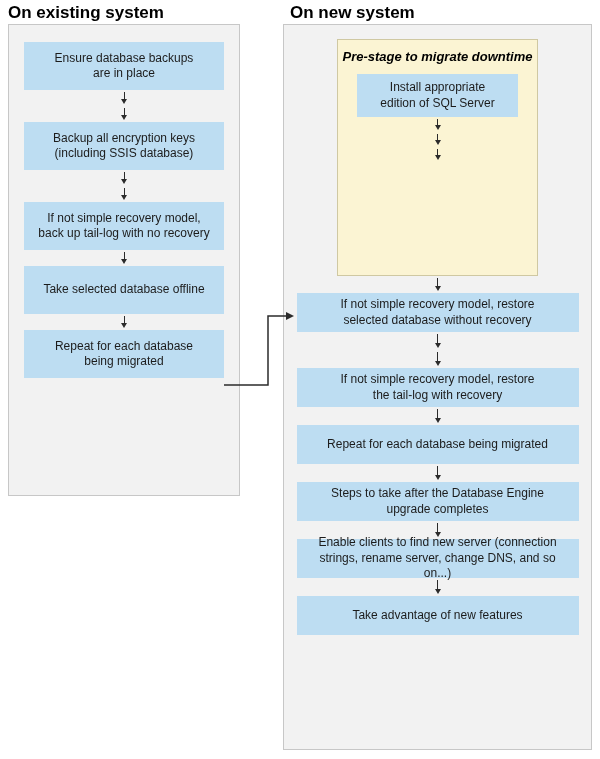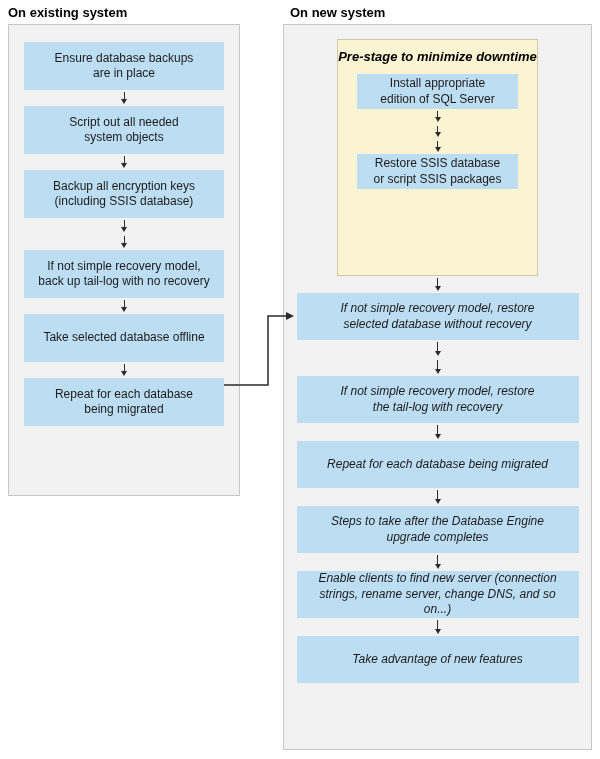--- a/index.html
+++ b/index.html
@@ -11,41 +11,41 @@
     --arrow:#2b2b2b;
     --text:#1c1c1c;
     --page-bg:#ffffff;
   }
   html,body{margin:0;padding:0;background:var(--page-bg);}
   .canvas{
     position:relative;width:600px;height:759px;background:var(--page-bg);
     font-family:"Liberation Sans",sans-serif;color:var(--text);overflow:hidden;
   }
   .col-title{
-    position:absolute;top:5px;font-size:13px;font-weight:bold;color:#000;
+    position:absolute;top:5px;font-size:17px;font-weight:bold;color:#000;
     white-space:nowrap;line-height:16px;
   }
   #t-left{left:8px;}
   #t-right{left:290px;}
   .panel{
     position:absolute;background:var(--panel-gray);
     border:1px solid var(--panel-border);box-sizing:border-box;
   }
   #panel-left{left:8px;top:24px;width:232px;height:472px;}
   #panel-right{left:283px;top:24px;width:309px;height:726px;}
   .flow{display:flex;flex-direction:column;align-items:center;}
   .flow-left{padding-top:17px;}
   .box{
     background:var(--box-blue);display:flex;align-items:center;justify-content:center;
     text-align:center;font-size:12px;line-height:15.5px;white-space:pre-line;
     box-sizing:border-box;padding:0 13px;flex:none;
   }
   .box-l{width:200px;height:48px;}
-  .box-r{width:282px;height:47px;font-style:italic;}
-  .box-s{width:161px;height:35px;}
+  .box-r{width:282px;height:39px;}
+  .box-s{width:161px;height:43px;}
   .arrow{display:flex;flex-direction:column;align-items:center;padding:2px 0;box-sizing:border-box;flex:none;}
   .arrow .shaft{width:1px;flex:1;background:var(--arrow);display:block;}
   .arrow .head{
     display:block;width:0;height:0;margin-top:-1px;
     border-left:3.5px solid transparent;border-right:3.5px solid transparent;
     border-top:5.5px solid var(--arrow);
   }
   .g16{height:16px;}
   .g15{height:15px;}
   .g17{height:17px;}
@@ -73,22 +73,20 @@
   <div class="col-title" id="t-right">On new system</div>
 
   <div class="panel" id="panel-left">
     <div class="flow flow-left">
       <div class="box box-l">Ensure database backups
 are in place</div>
       <div class="arrow g16">
           <i class="shaft"></i>
           <i class="head"></i>
         </div>
-      <div class="box box-l">Script out all needed
-system objects</div>
       <div class="arrow g16">
           <i class="shaft"></i>
           <i class="head"></i>
         </div>
       <div class="box box-l">Backup all encryption keys
 (including SSIS database)</div>
       <div class="arrow g16">
           <i class="shaft"></i>
           <i class="head"></i>
         </div>
@@ -108,38 +106,36 @@
           <i class="head"></i>
         </div>
       <div class="box box-l">Repeat for each database
 being migrated</div>
     </div>
   </div>
 
   <div class="panel" id="panel-right">
 
     <div class="prestage">
-      <div class="prestage-title">Pre-stage to minimize downtime</div>
+      <div class="prestage-title">Pre-stage to migrate downtime</div>
       <div class="flow">
         <div class="box box-s">Install appropriate
 edition of SQL Server</div>
         <div class="arrow g15">
             <i class="shaft"></i>
             <i class="head"></i>
           </div>
         <div class="arrow g15">
             <i class="shaft"></i>
             <i class="head"></i>
           </div>
         <div class="arrow g15">
             <i class="shaft"></i>
             <i class="head"></i>
           </div>
-        <div class="box box-s">Restore SSIS database
-or script SSIS packages</div>
       </div>
     </div>
 
     <div class="flow">
       <div class="arrow g17">
           <i class="shaft"></i>
           <i class="head"></i>
         </div>
       <div class="box box-r">If not simple recovery model, restore
 selected database without recovery</div>

